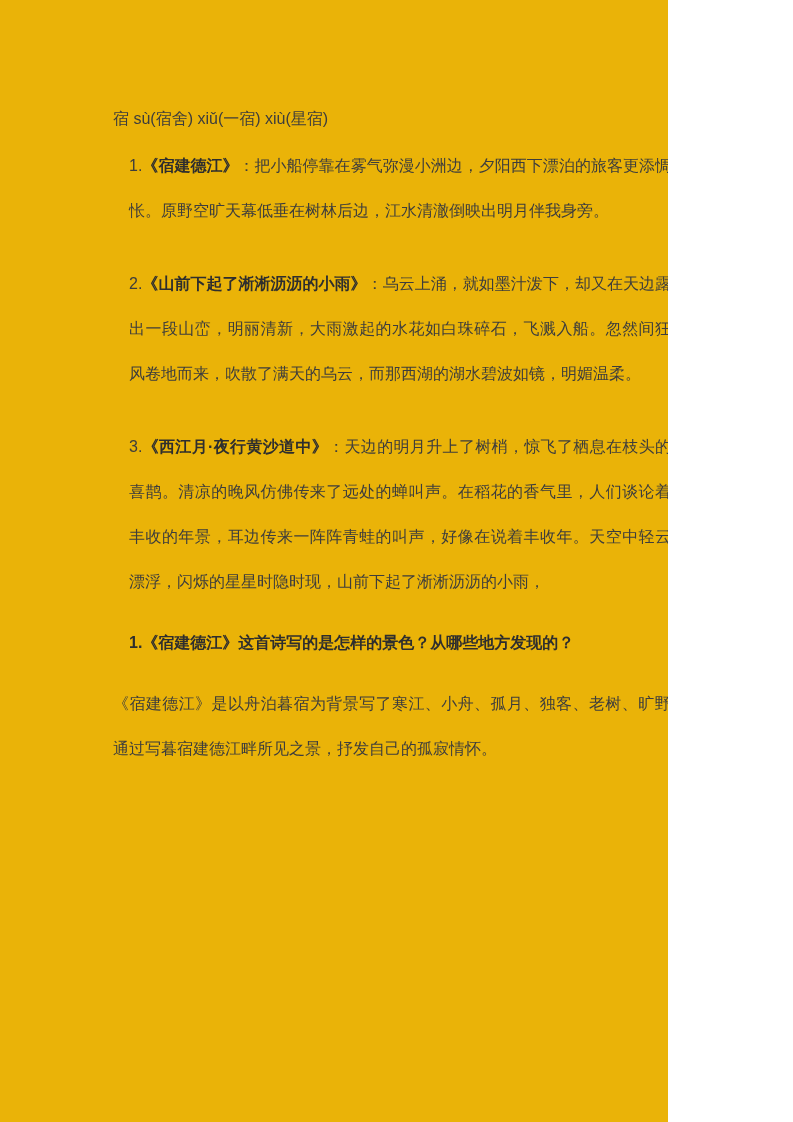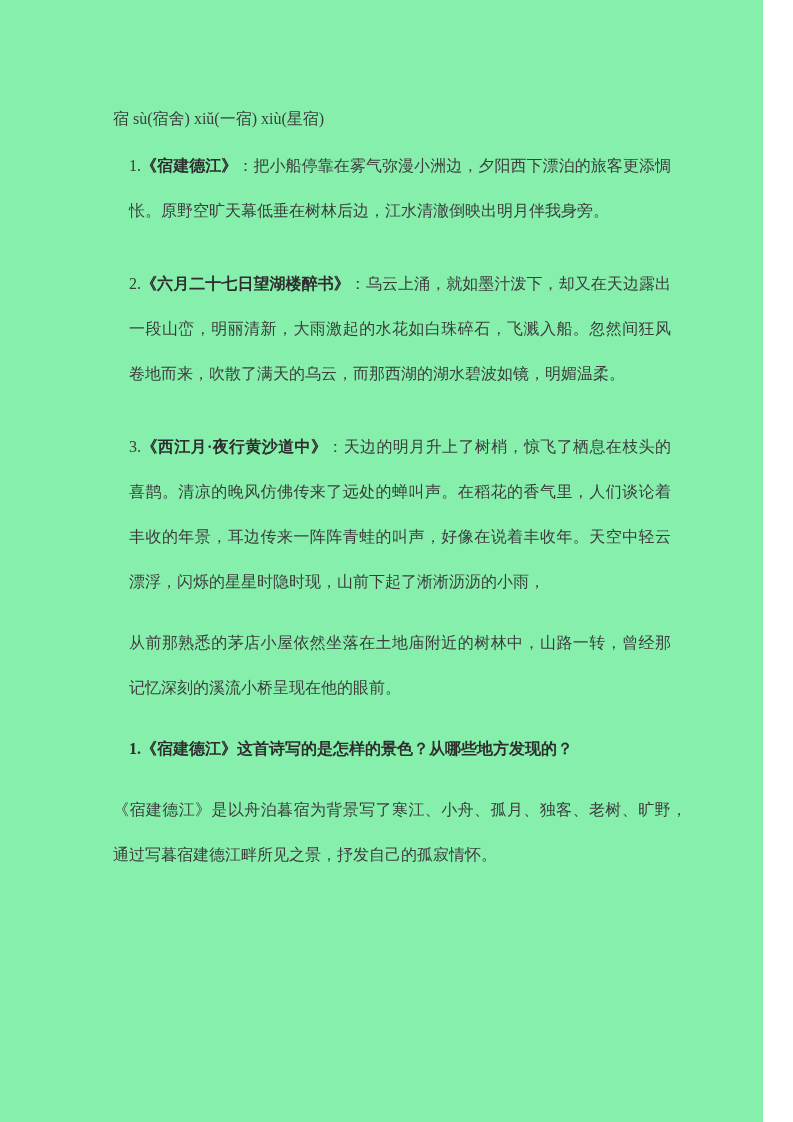--- a/index.html
+++ b/index.html
@@ -2,25 +2,25 @@
 <html><head>
 <meta charset="utf-8">
 <style>
   html, body {
     margin: 0;
     padding: 0;
     background: #ffffff;
   }
   .page {
     position: relative;
-    width: 763px;
+    width: 668px;
     height: 1122px;
-    background: #86efac;
+    background: #eab308;
     overflow: hidden;
-    font-family: Liberation Serif, serif;
+    font-family: Liberation Sans, sans-serif;
   }
   .content {
     box-sizing: content-box;
     padding: 96px 106px 0 113px;
     width: 574px;
     font-size: 16px;
     line-height: 45px;
     color: #3d3d3d;
     text-align: justify;
   }
@@ -48,25 +48,24 @@
 <body>
 
 <div class="page">
   <div class="content">
 
     <p class="line">宿 sù(宿舍) xiǔ(一宿) xiù(星宿)</p>
 
 
     <p class="para item-first"><span>1.</span><span class="poem-title">《宿建德江》</span><span>：</span><span>把小船停靠在雾气弥漫小洲边，夕阳西下漂泊的旅客更添惆怅。原野空旷天幕低垂在树林后边，江水清澈倒映出明月伴我身旁。</span></p>
 
-    <p class="para item"><span>2.</span><span class="poem-title">《六月二十七日望湖楼醉书》</span><span>：</span><span>乌云上涌，就如墨汁泼下，却又在天边露出一段山峦，明丽清新，大雨激起的水花如白珠碎石，飞溅入船。忽然间狂风卷地而来，吹散了满天的乌云，而那西湖的湖水碧波如镜，明媚温柔。</span></p>
+    <p class="para item"><span>2.</span><span class="poem-title">《山前下起了淅淅沥沥的小雨》</span><span>：</span><span>乌云上涌，就如墨汁泼下，却又在天边露出一段山峦，明丽清新，大雨激起的水花如白珠碎石，飞溅入船。忽然间狂风卷地而来，吹散了满天的乌云，而那西湖的湖水碧波如镜，明媚温柔。</span></p>
 
     <p class="para item"><span>3.</span><span class="poem-title">《西江月·夜行黄沙道中》</span><span>：</span><span>天边的明月升上了树梢，惊飞了栖息在枝头的喜鹊。清凉的晚风仿佛传来了远处的蝉叫声。在稻花的香气里，人们谈论着丰收的年景，耳边传来一阵阵青蛙的叫声，好像在说着丰收年。天空中轻云漂浮，闪烁的星星时隐时现，山前下起了淅淅沥沥的小雨，</span></p>
 
-    <p class="para">从前那熟悉的茅店小屋依然坐落在土地庙附近的树林中，山路一转，曾经那记忆深刻的溪流小桥呈现在他的眼前。</p>
 
 
     <p class="question">1.《宿建德江》这首诗写的是怎样的景色？从哪些地方发现的？</p>
 
     <p class="answer">《宿建德江》是以舟泊暮宿为背景写了寒江、小舟、孤月、独客、老树、旷野，通过写暮宿建德江畔所见之景，抒发自己的孤寂情怀。</p>
 
   </div>
 </div>
 
 </body></html>

